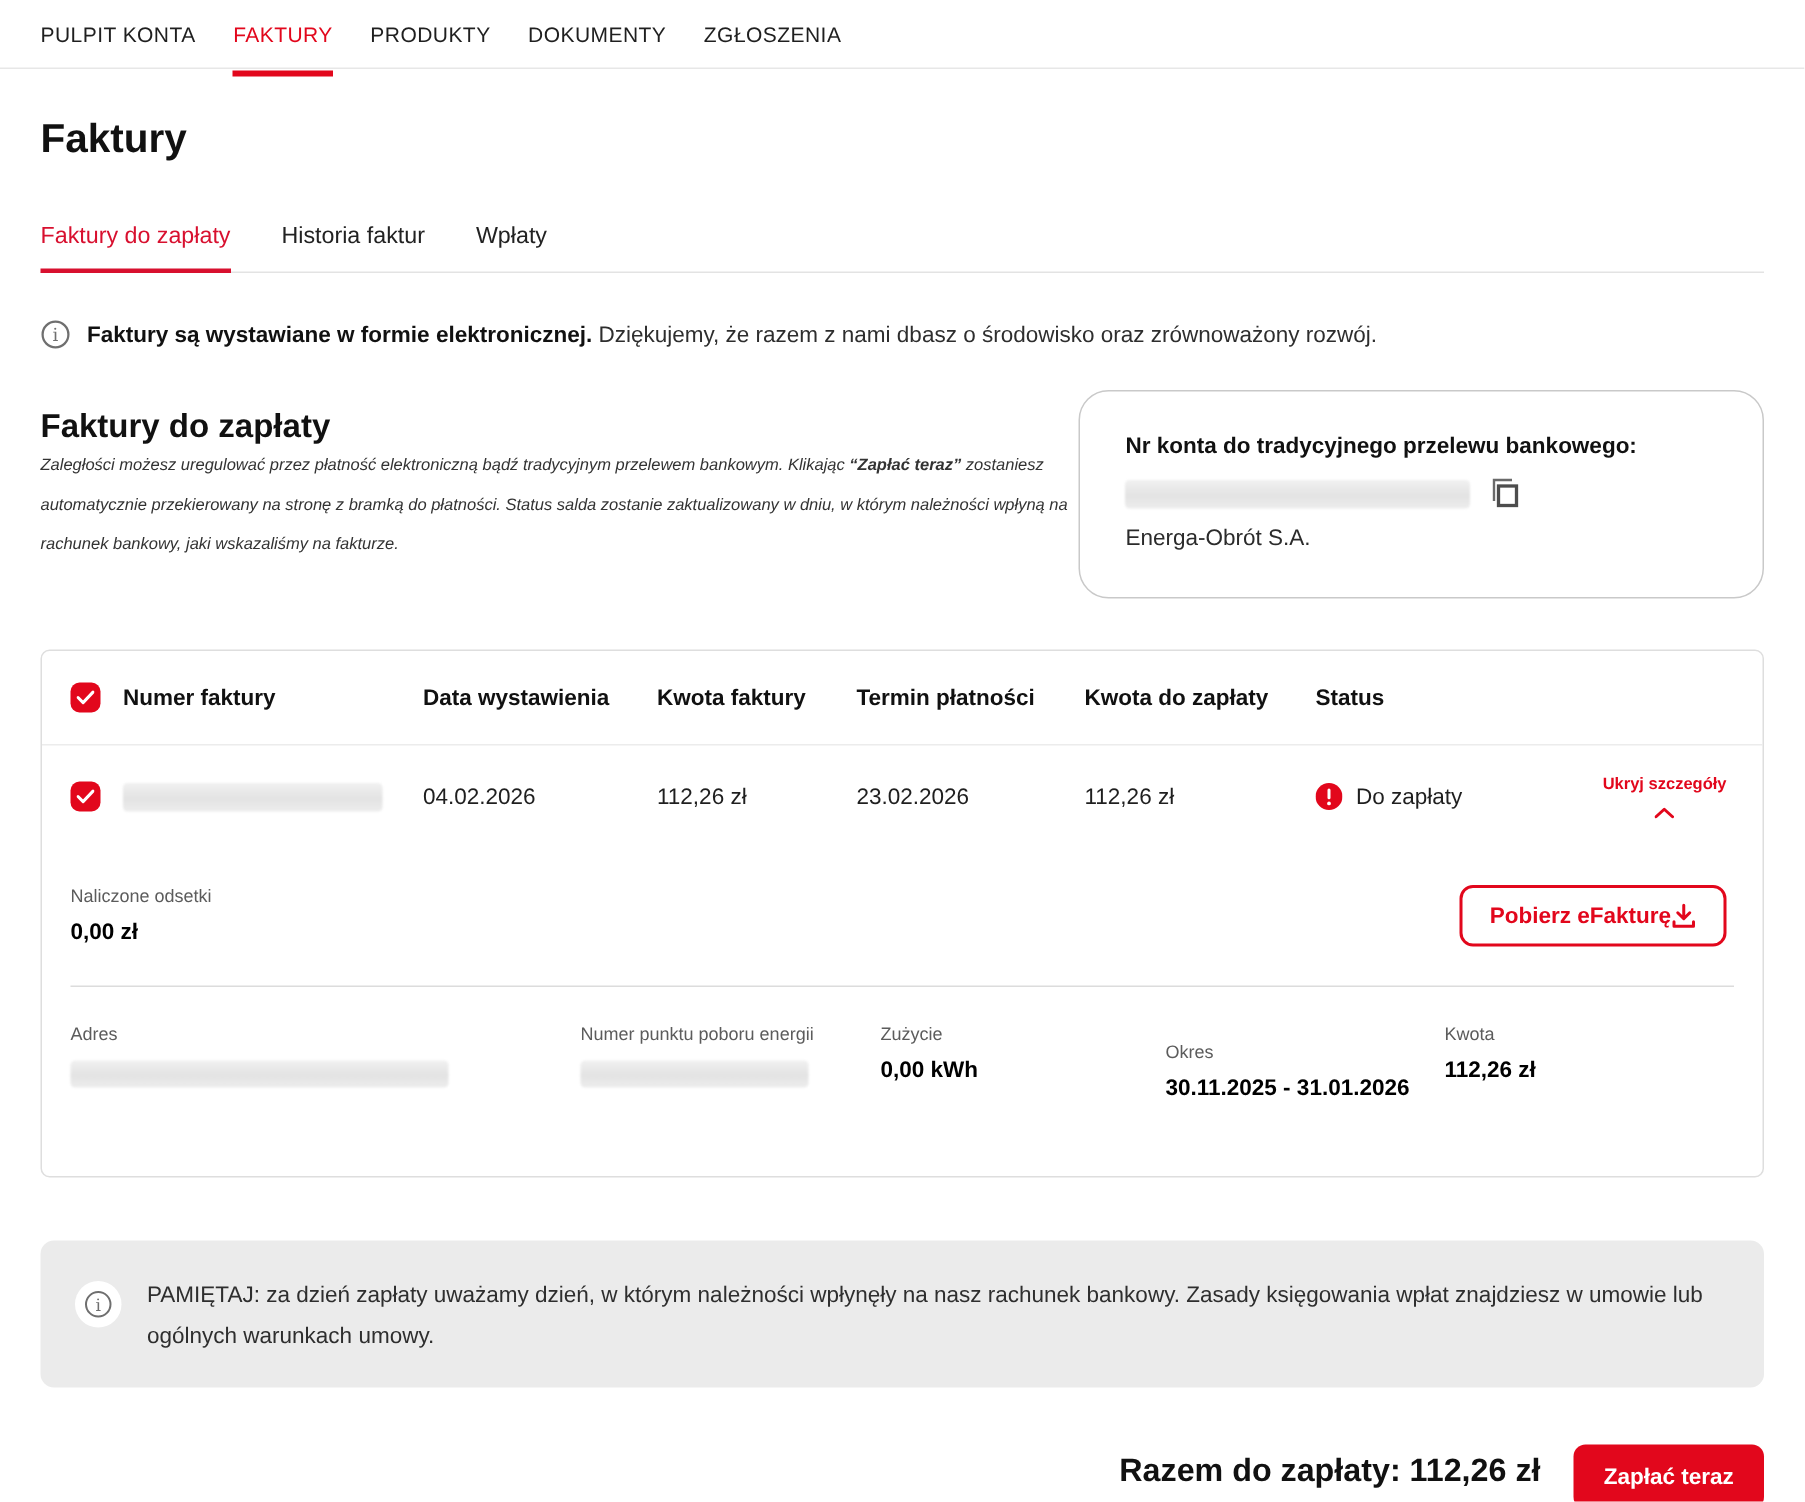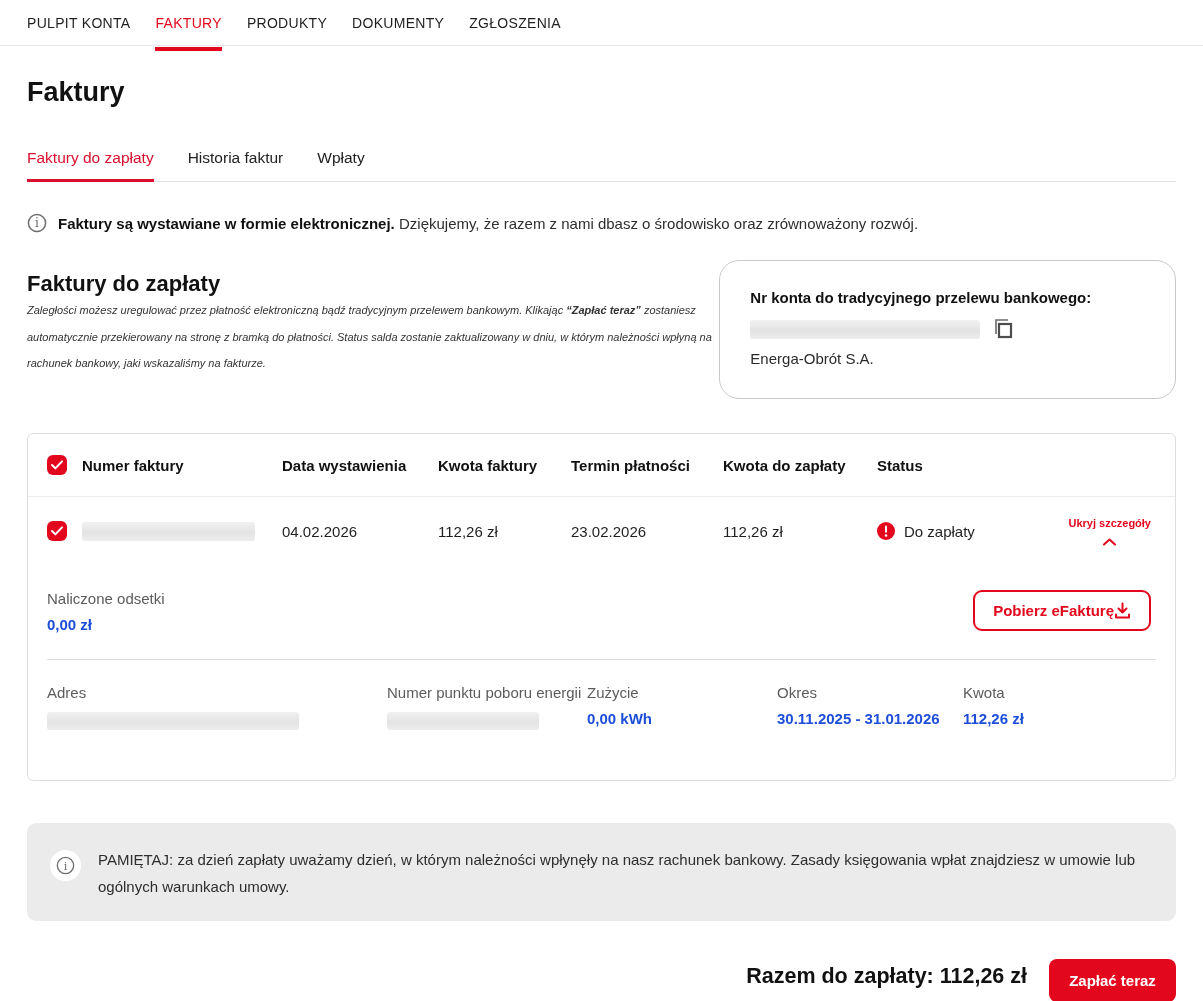--- a/index.html
+++ b/index.html
@@ -79,34 +79,34 @@
   .status-ico { width:18px; height:18px; flex:0 0 18px; }
   .details-toggle {
     display:flex; align-items:center; gap:9px; color:#e2071c; font-weight:700; font-size:11px;
     cursor:pointer; white-space:nowrap;flex-direction:column;
   }
   
   .details-1 {
     display:flex; align-items:flex-start; padding: 25px 24px 26px 19px;
   }
   .dcol { display:flex; flex-direction:column; gap: 9px; }
-  .dlabel { font-size: 15px; color:#5c5c5c; }
-  .dvalue { font-size: 15px; font-weight: 700; color:#1d4ed8; }
+  .dlabel { font-size: 12px; color:#5c5c5c; }
+  .dvalue { font-size: 15px; font-weight: 700; color:#000000; }
   .w-interest { width: 155px; }
   .download-btn {
     margin-left:auto; display:flex; align-items:center; 
     border: 2px solid #e2071c; color:#e2071c; font-weight:700; font-size:15px;
     border-radius: 9px; padding: 10px 18px; background:#fff; cursor:pointer; white-space:nowrap;
   }
   .details-divider { height:1px; background:#dcdcdc; margin: 0 19px; }
   
   .details-2 {
     display:flex; align-items:flex-start; padding: 24px 24px 50px 19px;
   }
-  .w-ppe { width: 200px; } .w-adr { width: 340px; } .w-usage { width: 190px; } .w-period { width: 186px; }
+  .w-ppe { width: 200px; } .w-adr { width: 340px; } .w-usage { width: 190px; } .w-period { width: 186px; margin-top: 12px; }
   .bar-ppe { width: 152px; height: 18px; margin-top: 2px; }
   .bar-adr { width: 252px; height: 18px; margin-top: 2px; }
   
   .reminder {
     margin-top: 42px; background:#ebebeb; border-radius: 9px;
     padding: 21px 40px 21px 23px; display:flex; align-items:flex-start; gap: 17px;
   }
   .reminder .disc {
     width: 31px; height: 31px; background:#fff; border-radius:50%; flex:0 0 31px;
     display:flex; align-items:center; justify-content:center; margin-top: 6px;

